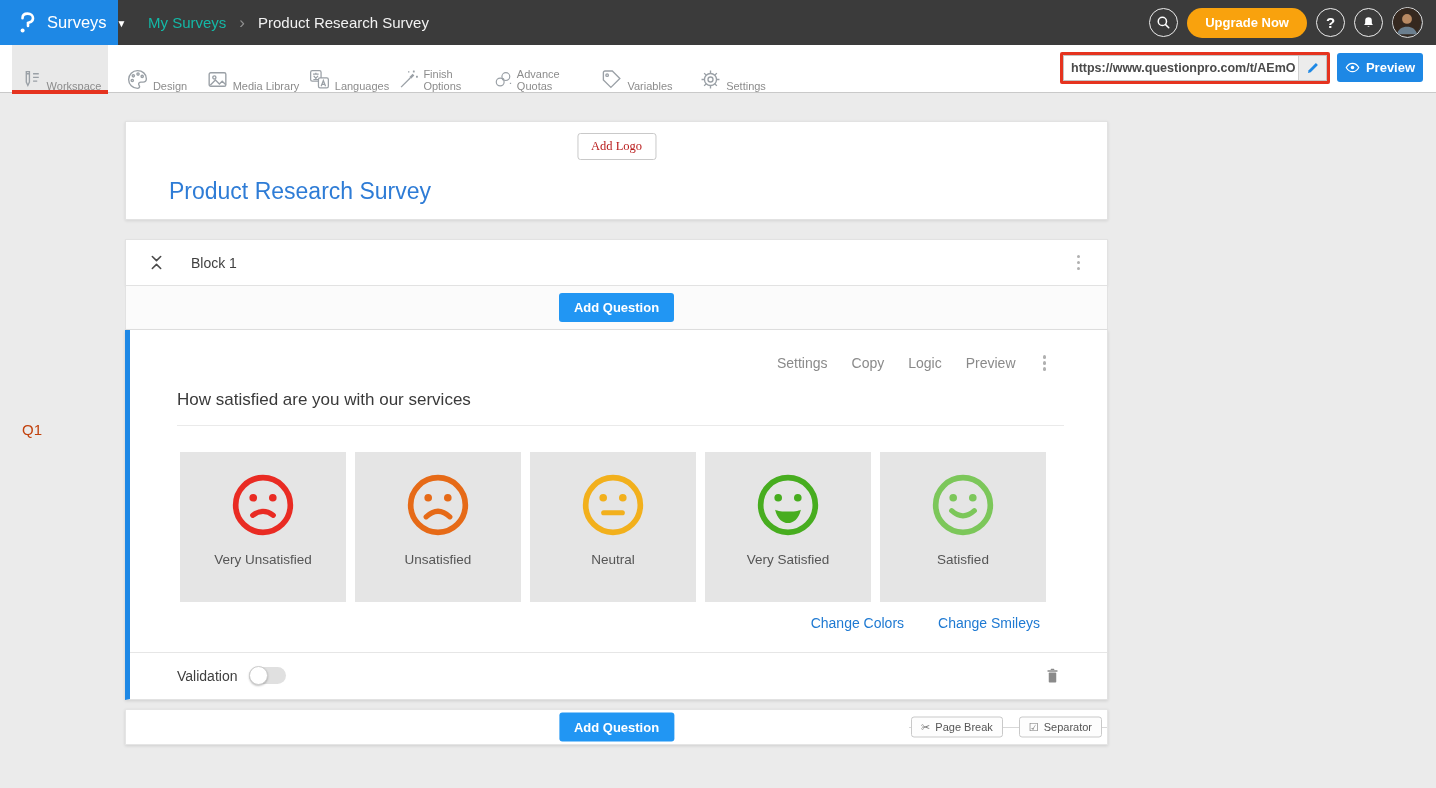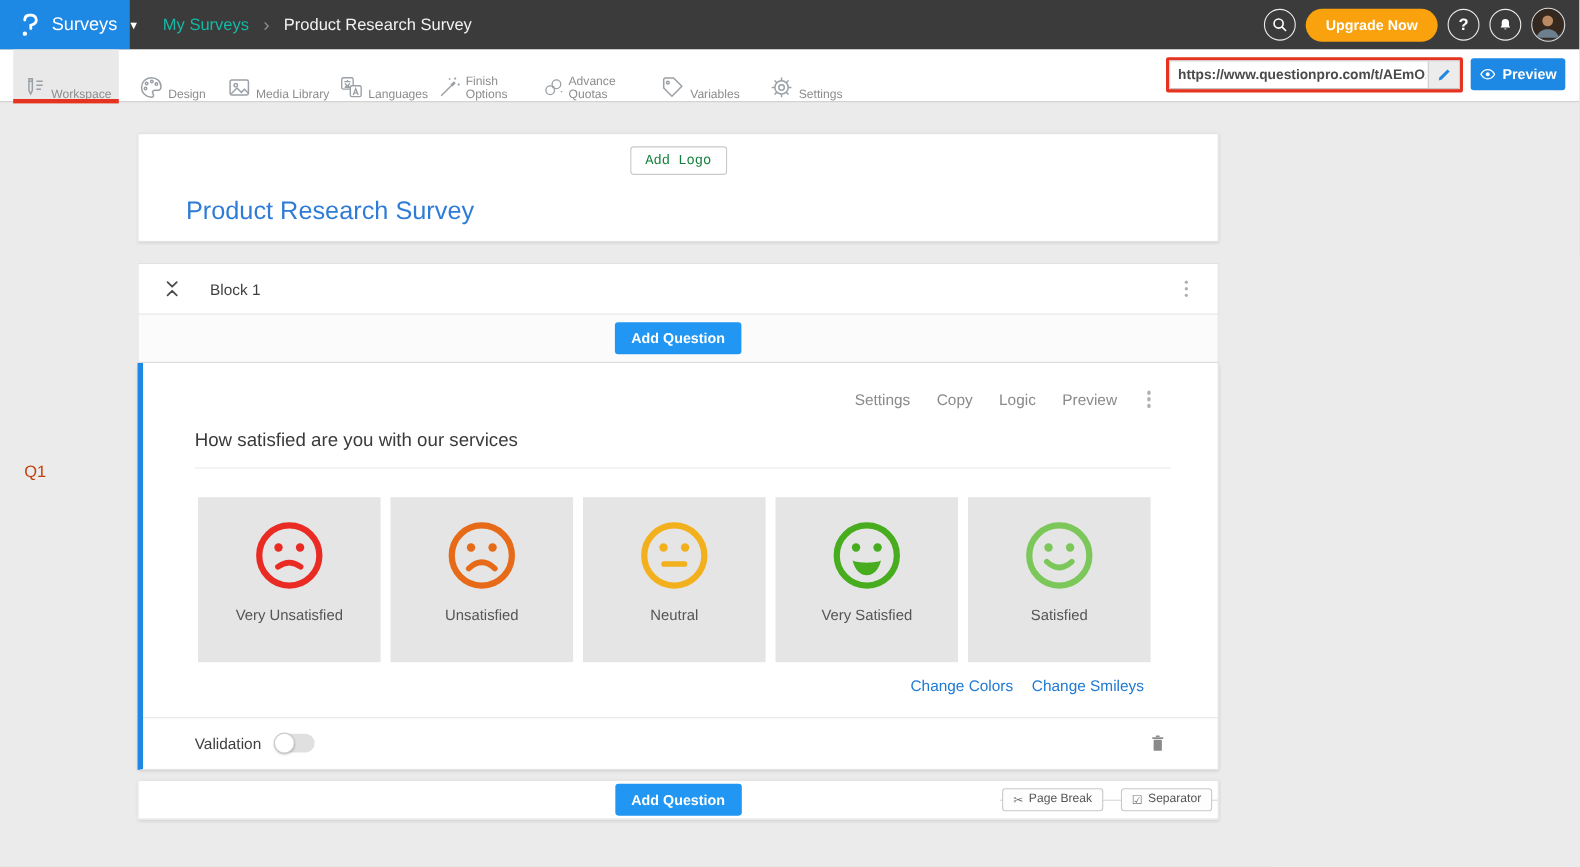--- a/index.html
+++ b/index.html
@@ -39,21 +39,21 @@
   .url-input { flex:1; border:none; outline:none; font-family:"Liberation Sans",sans-serif; font-size:12.5px; font-weight:bold; color:#4a4a4a; padding:0 2px 0 7px; min-width:0; background:#fff; }
   .pencil-btn { width:28px; background:#ececec; border-left:1px solid #d0d0d0; display:flex; align-items:center; justify-content:center; cursor:pointer; }
   .preview-btn { position:absolute; right:13px; top:8px; width:86px; height:29px; background:#1e88e5; border:none; border-radius:3px; color:#fff; font-size:13px; font-weight:bold; display:flex; align-items:center; justify-content:center; gap:6px; cursor:pointer; }
 
   
   .main { position:relative; height:664px; }
   .q1-label { position:absolute; left:22px; top:300px; font-size:15px; color:#c2410c; }
   .content { width:983px; margin-left:125px; }
 
   .survey-card { margin-top:28px; height:99px; background:#fff; border:1px solid #e2e2e2; box-shadow:0 1px 3px rgba(0,0,0,0.10); position:relative; }
-  .add-logo-btn { position:absolute; left:50%; transform:translateX(-50%); top:11px; padding:5px 13px; background:#fff; border:1px solid #c9c9c9; border-radius:3px; font-size:12.5px; color:#15803d; cursor:pointer; font-family:Liberation Mono, monospace;text-align:center; }
+  .add-logo-btn { position:absolute; left:50%; transform:translateX(-50%); top:11px; padding:5px 13px; background:#fff; border:1px solid #c9c9c9; border-radius:3px; font-size:12.5px; color:#b91c1c; cursor:pointer; font-family:Liberation Serif, serif;text-align:center; }
   .survey-title { position:absolute; left:43px; top:56px; font-size:23px; color:#2e7cd6; cursor:text; }
 
   .block { margin-top:19px; }
   .block-header { height:47px; background:#ffffff; border:1px solid #e2e2e2; display:flex; align-items:center; padding:0 24px; box-shadow:0 1px 2px rgba(0,0,0,0.06); }
   .block-title { margin-left:28px; font-size:14px; color:#3f3f3f; }
   .vdots { display:flex; flex-direction:column; gap:2.5px; cursor:pointer; padding:3px; }
   .vdots i { width:3.5px; height:3.5px; border-radius:50%; background:#b0b0b0; display:block; }
   .kebab-right { margin-left:auto; }
   .collapse-btn { cursor:pointer; display:flex; }
 
@@ -61,21 +61,21 @@
   .btn-primary { background:#2196f3; color:#fff; font-size:13px; font-weight:bold; padding:7px 15px; border-radius:3px; border:none; cursor:pointer; font-family:inherit; }
 
   .question-card { background:#fff; border-left:5px solid #1e88e5; border-right:1px solid #e2e2e2; border-bottom:1px solid #e2e2e2; box-shadow:0 1px 3px rgba(0,0,0,0.12); }
   .q-actions { display:flex; justify-content:flex-end; align-items:center; gap:24px; padding:22px 58px 0 0; font-size:14px; color:#8a8a8a; }
   .q-action { cursor:pointer; }
   .q-title { margin:16px 43px 0 47px; padding-bottom:15px; border-bottom:1px solid #eaeaea; font-size:17px; color:#3a3a3a; cursor:text; }
   .smiley-row { display:flex; gap:9px; margin:26px 0 0 50px; }
   .smiley-card { width:166px; height:150px; background:#e5e5e5; display:flex; flex-direction:column; align-items:center; cursor:pointer; }
   .smiley-icon { margin-top:20px; height:66px; }
   .smiley-label { margin-top:14px; font-size:13.5px; color:#555; }
-  .change-links { display:flex; justify-content:flex-end; gap:17px; margin:13px 67px 16px 0; font-size:14px; color:#1e79d2; }
+  .change-links { display:flex; justify-content:flex-end; gap:34px; margin:13px 67px 16px 0; font-size:14px; color:#1e79d2; }
   .change-link { cursor:pointer; }
   .validation-row { margin-top:21px; border-top:1px solid #e6e6e6; height:47px; display:flex; align-items:center; padding:0 47px 0 47px; }
   .validation-label { font-size:14px; color:#3f3f3f; }
   .toggle { margin-left:12px; width:37px; height:17px; background:#e0e0e0; border-radius:9px; position:relative; cursor:pointer; }
   .toggle-knob { position:absolute; left:0; top:-1px; width:19px; height:19px; background:#fff; border:1px solid #ccc; border-radius:50%; box-shadow:0 1px 2px rgba(0,0,0,0.25); }
   .trash-btn { margin-left:auto; cursor:pointer; display:flex; }
 
   .block-footer { margin-top:9px; height:36px; background:#fff; border:1px solid #e5e5e5; box-shadow:0 1px 3px rgba(0,0,0,0.12); position:relative; }
   .footer-line { position:absolute; right:0; top:50%; width:198px; border-top:1px solid #d8d8d8; }
   .add-q-center { position:absolute; left:50%; top:50%; transform:translate(-50%,-50%); }

